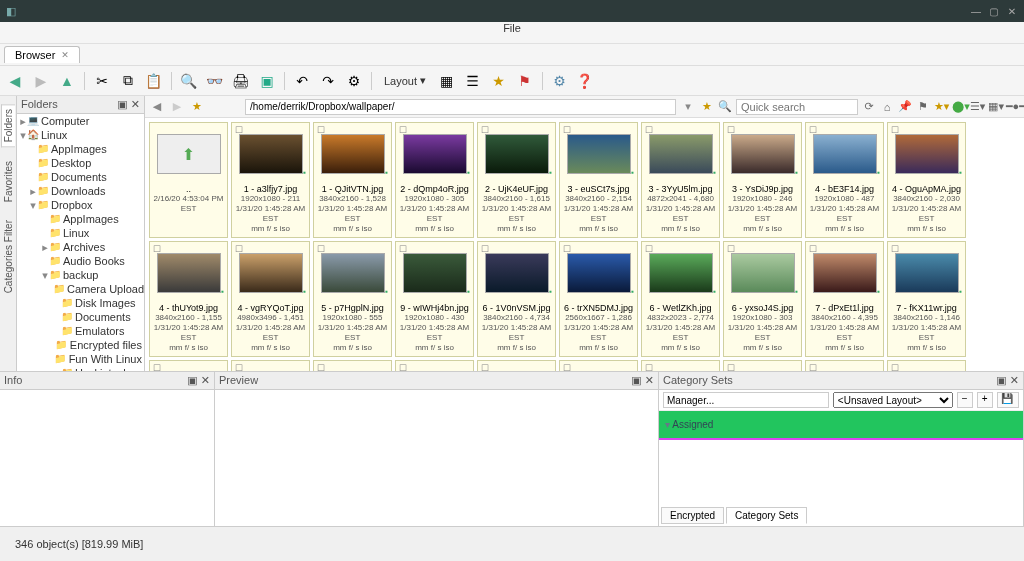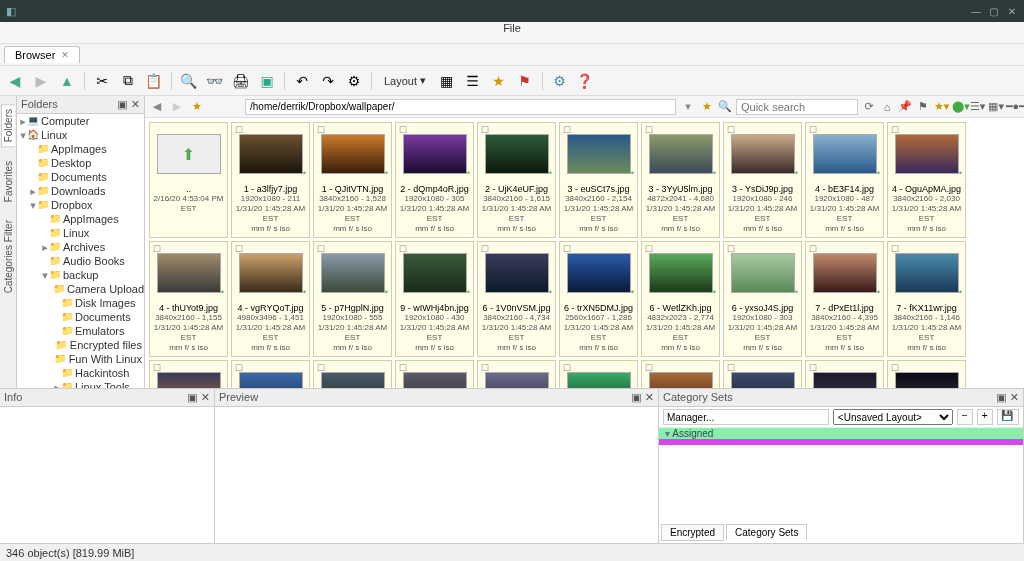--- a/index.html
+++ b/index.html
@@ -46,26 +46,26 @@
 .bottom { height: 155px; display: flex; border-top: 1px solid #ccc; }
 .bottom .pane { border-right: 1px solid #ccc; display: flex; flex-direction: column; }
 .bottom .pane .head { background: #eee; font-size: 10px; padding: 2px 4px; border-bottom: 1px solid #ccc; display:flex; justify-content:space-between; color:#555;}
 .bottom .info { width: 215px; }
 .bottom .preview { flex: 1; }
 .bottom .cats { width: 365px; }
 .cats .row { display: flex; align-items: center; padding: 2px 4px; gap: 4px; border-bottom: 1px solid #eee; }
 .cats .mgr input { flex: 1; border: 1px solid #ccc; padding: 1px 3px; font-size: 10px; height:16px;}
 .cats select { width: 120px; font-size: 10px; height:16px;}
 .cats .btn { border: 1px solid #ccc; padding: 0 4px; font-size: 10px; height:16px; background:#fafafa;}
-.cats .section { background: #86efac; padding: 0 6px; font-size: 10px; color: #345; border-bottom: 6px solid #d946ef; }
+.cats .section { background: #22c55e; padding: 8px 6px; font-size: 10px; color: #345; border-bottom: 2px solid #d946ef; }
 .cats .section::before { content: "▾ "; color:#678;}
 .cats .bottom-tabs { margin-top: auto; display: flex; padding: 2px; gap: 2px; }
 .cats .bottom-tabs .bt { border: 1px solid #ccc; padding: 2px 8px; font-size: 10px; background: #fafafa; }
 .cats .bottom-tabs .bt.active{ background:#fff; border-bottom-color:#fff;}
-.status { height: 18px; background: #f0f0f0; border-top: 1px solid #ccc; font-size: 10px; padding: 1px 6px; color: #333; display: flex; align-items: center; }
+.status { height: 35px; background: #f0f0f0; border-top: 1px solid #ccc; font-size: 10px; padding: 1px 15px; color: #333; display: flex; align-items: center; }
 </style>
 </head>
 <body>
 
 <div class="titlebar">
   <span style="color:#7aa">◧</span>
   <div class="ctrls">
     <span>—</span>
     <span>▢</span>
     <span>✕</span>

